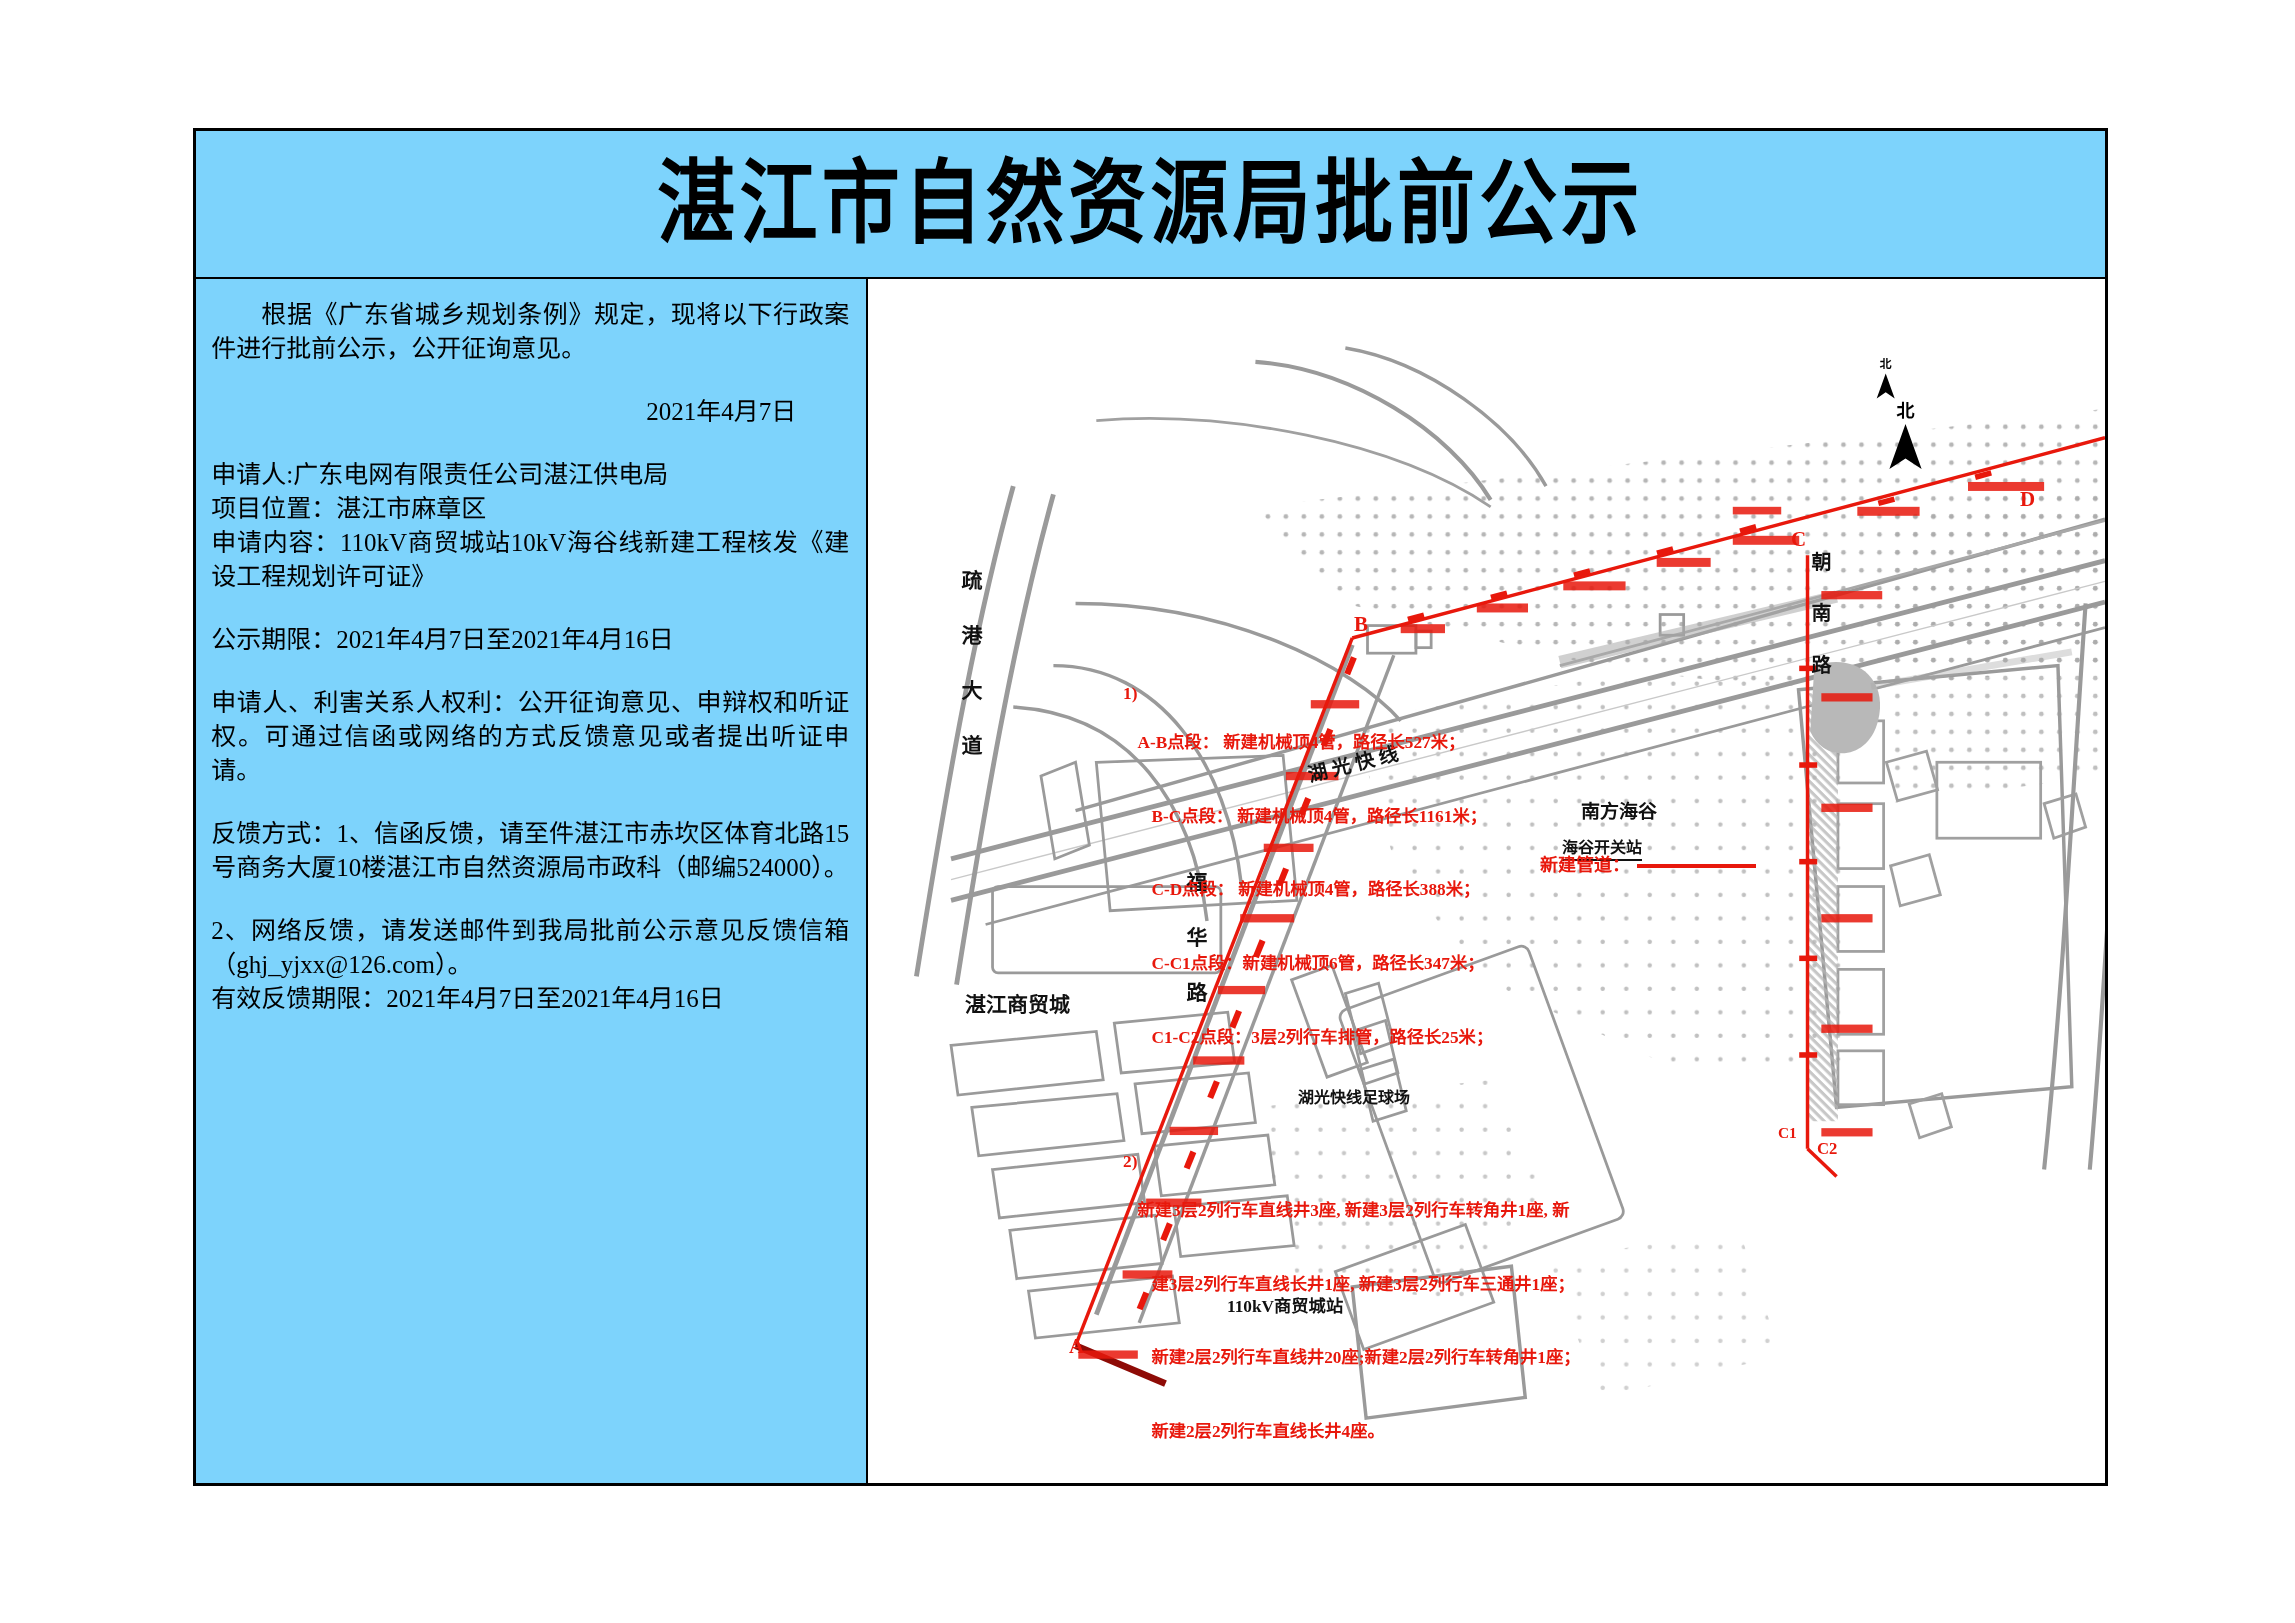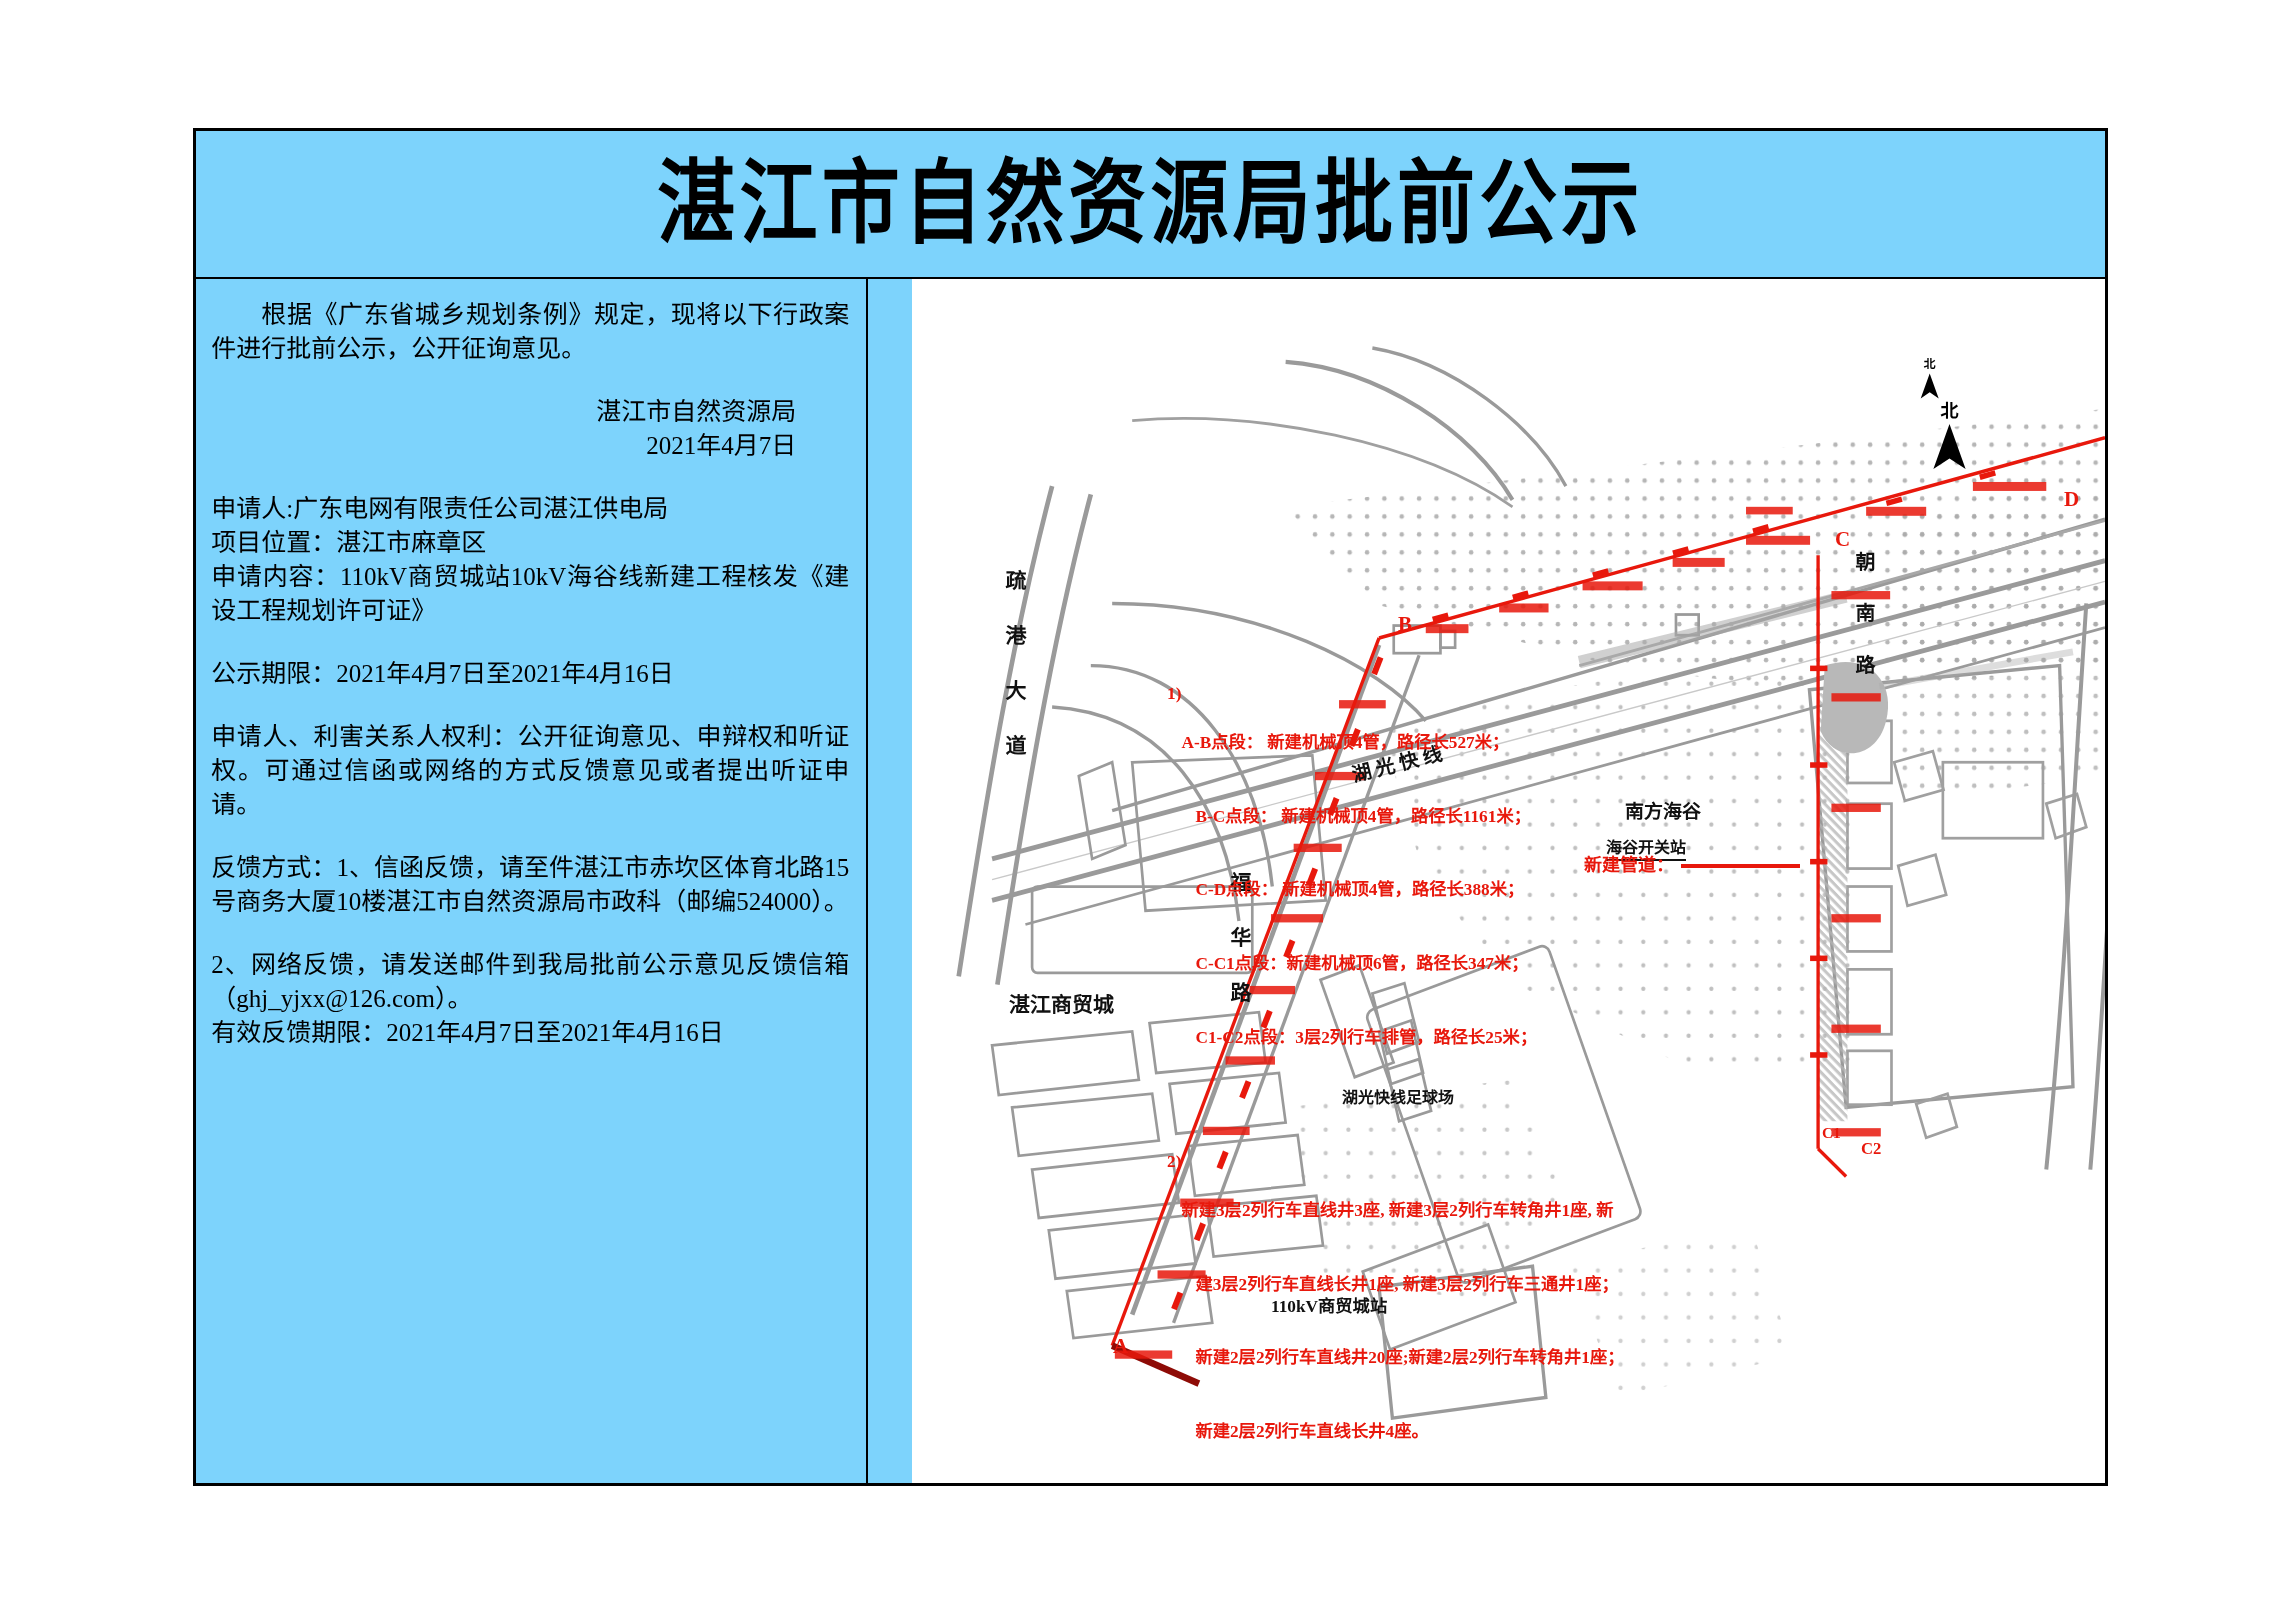--- a/index.html
+++ b/index.html
@@ -37,21 +37,20 @@
     white-space:nowrap;
     line-height:1;
     transform:scaleY(1.18);
     transform-origin:center center;
   }
 
   
   #body-area{
     position:absolute;left:0;top:148px;right:0;bottom:0;
     display:flex;
-    gap:44px;
   }
   #left-col{
     width:672px;
     flex:0 0 672px;
     border-right:2.8px solid #000;
     box-sizing:border-box;
     position:relative;
     padding:19.4px 16.7px 0 15.3px;
   }
   #right-col{
@@ -130,21 +129,20 @@
     <div id="doc-title">湛江市自然资源局批前公示</div>
   </div>
 
   <div id="body-area">
 
     <div id="left-col">
 
       <p class="ptext indent">根据《广东省城乡规划条例》规定，现将以下行政案件进行批前公示，公开征询意见。</p>
 
       <div class="gap-m"></div>
-      <p class="ptext right-align">湛江市自然资源局</p>
       <p class="ptext right-align">2021年4月7日</p>
 
       <div class="gap-m"></div>
       <p class="ptext">申请人:广东电网有限责任公司湛江供电局</p>
       <p class="ptext">项目位置：湛江市麻章区</p>
       <p class="ptext">申请内容：110kV商贸城站10kV海谷线新建工程核发《建设工程规划许可证》</p>
 
       <div class="gap-m"></div>
       <p class="ptext">公示期限：2021年4月7日至2021年4月16日</p>
 

